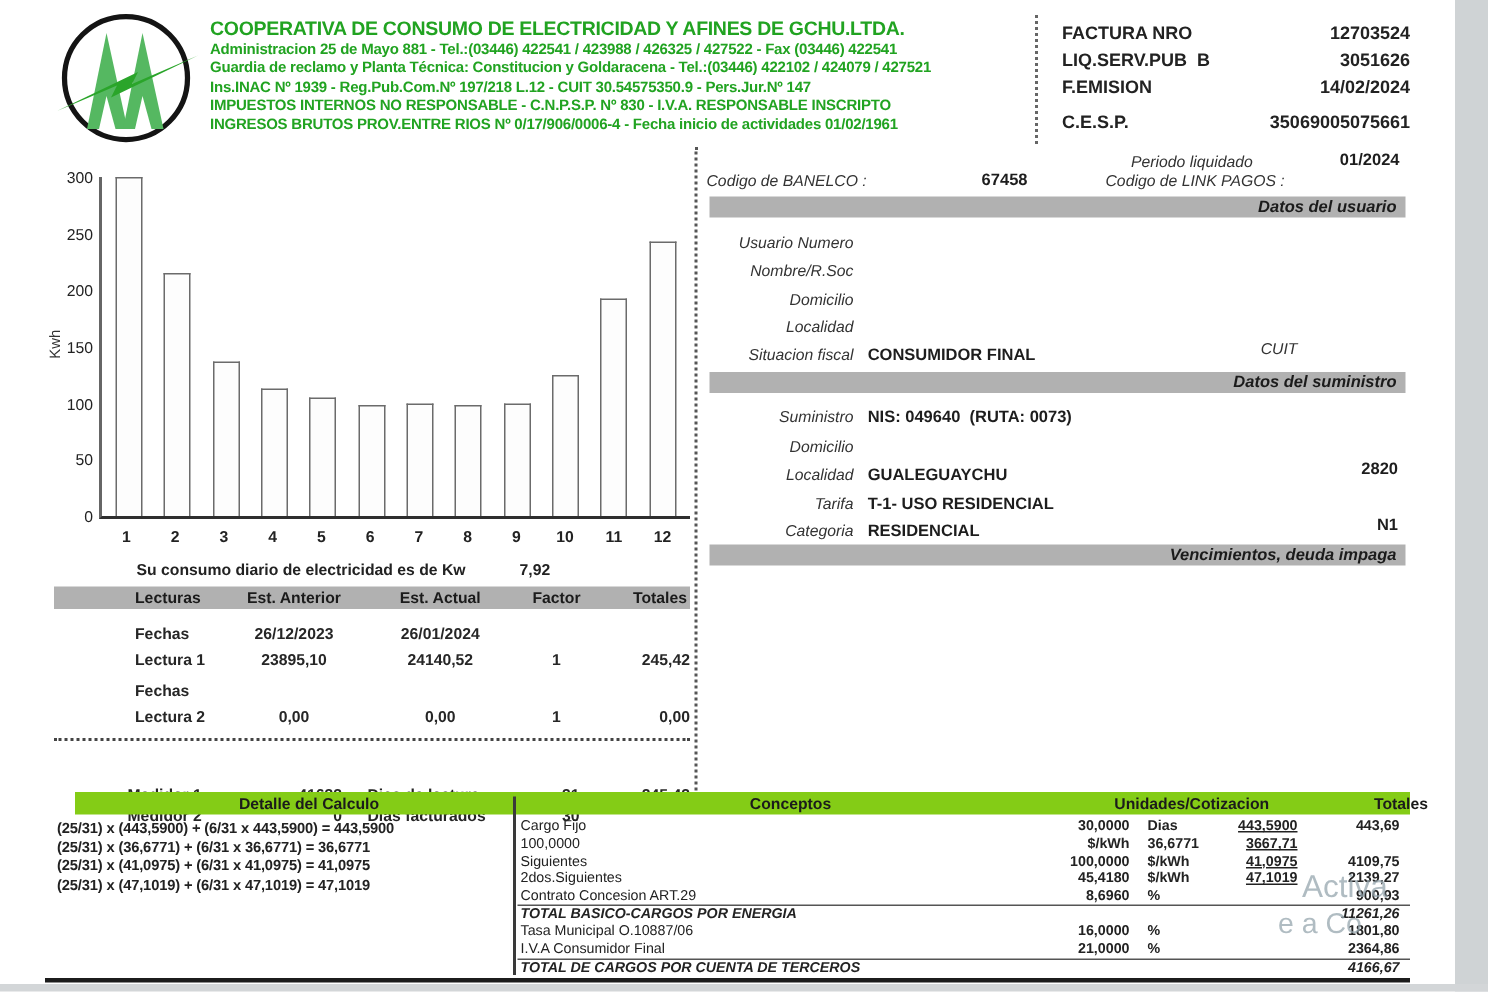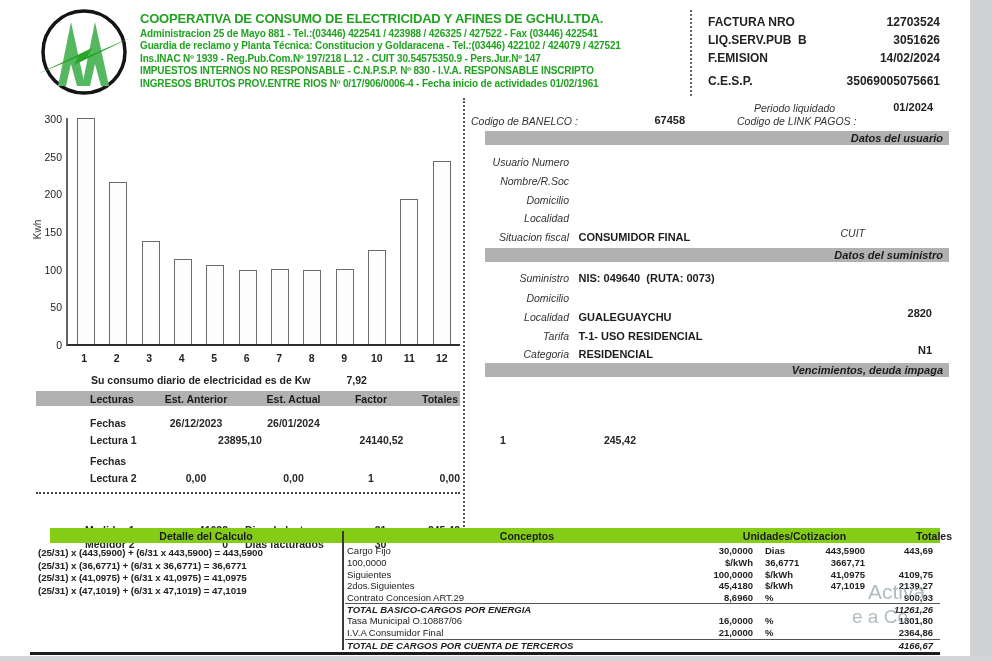--- a/index.html
+++ b/index.html
@@ -29,21 +29,21 @@
   .p-val { font-weight:bold; font-size:11px; color:#1d1d1d; }
 
   .periodo-lbl { position:absolute; left:289px; top:4px; }
   .periodo-val { position:absolute; right:7px; top:3px; }
   .banelco-lbl { position:absolute; left:6px; top:17px; }
   .banelco-val { position:absolute; left:140px; top:16px; width:80px; text-align:right; }
   .linkpagos-lbl { position:absolute; left:272px; top:17px; }
 
   .gbar { position:absolute; left:8px; width:464px; height:14px; background:#b1b1b1;
           font-weight:bold; font-style:italic; font-size:11px; color:#1b1b1b;
-          text-align:right; padding-right:6px; line-height:14px;margin-left:12px; }
+          text-align:right; padding-right:6px; line-height:14px; }
 
   .f-row { position:absolute; left:0; width:477px; height:14px; }
   .f-label { display:inline-block; width:104px; text-align:right; font-style:italic; font-size:10.5px; color:#333; }
   .f-value { font-weight:bold; font-size:11px; color:#1d1d1d; margin-left:5px; white-space:pre; }
   .f-right-it { position:absolute; right:77px; top:0; font-style:italic; font-size:10.5px; color:#333; }
   .f-right-b  { position:absolute; right:10px; top:0; font-weight:bold; font-size:11px; color:#1d1d1d; }
 
   .venc-row { position:absolute; left:6px; top:286px; width:466px; display:flex; align-items:baseline; font-size:10.5px; }
   .venc-label { width:98px; color:#222; }
   .venc-d1 { width:72px; font-weight:bold; }
@@ -74,21 +74,21 @@
                grid-template-columns:110px 100px 95px 60px 59px;
                font-weight:bold; font-size:10.5px; color:#1b1b1b; align-items:center; }
   .read-head span:nth-child(1){ padding-left:54px; }
   .read-head span:nth-child(2),.read-head span:nth-child(3),.read-head span:nth-child(4){ text-align:center; }
   .read-head span:nth-child(5){ text-align:right; padding-right:2px; }
   .read-row { display:grid; grid-template-columns:110px 100px 95px 60px 59px;
               font-weight:bold; font-size:10.5px; color:#262626; height:14px; }
   .read-row span:nth-child(1){ padding-left:54px; }
   .read-row span:nth-child(2),.read-row span:nth-child(3),.read-row span:nth-child(4){ text-align:center; }
   .read-row span:nth-child(5){ text-align:right; }
-  .rr1 { margin-top:11px; } .rr2 { margin-top:3px;gap:44px; } .rr3 { margin-top:7px; } .rr4 { margin-top:3px; }
+  .rr1 { margin-top:11px; } .rr2 { margin-top:3px; } .rr3 { margin-top:7px; } .rr4 { margin-top:3px; }
   .read-dotted { margin-top:6px; border-top:2px dotted #444; }
   .meter-row { display:grid; grid-template-columns:110px 82px 130px 45px 57px;
                font-weight:bold; font-size:10.5px; color:#262626; height:14px; }
   .meter-row span:nth-child(1){ padding-left:49px; }
   .meter-row span:nth-child(2){ text-align:right; }
   .meter-row span:nth-child(3){ padding-left:17px; }
   .meter-row span:nth-child(4){ text-align:center; }
   .meter-row span:nth-child(5){ text-align:right; }
   .mr1 { margin-top:30px; }
 
@@ -100,21 +100,21 @@
   .charge-head span:nth-child(1),.charge-head span:nth-child(2),.charge-head span:nth-child(3){ text-align:center; }
   .charge-head span:nth-child(4){ text-align:right; padding-right:8px; }
   .calc-lines { position:absolute; left:8px; top:19px; font-size:9.8px; font-weight:bold; color:#222; line-height:12.6px; letter-spacing:-0.1px; }
   .charge-divider { position:absolute; left:312px; top:3px; height:119px; width:2px; background:#3a3a3a; }
   .c-rows { position:absolute; left:315px; top:17px; width:595px; }
   .c-row { display:grid; grid-template-columns:330px 78px 58px 54px 75px;
            height:11.7px; align-items:center; font-size:9.5px; color:#222; }
   .c-row span:nth-child(1){ padding-left:2px; }
   .c-row span:nth-child(2){ text-align:right; font-weight:bold; }
   .c-row span:nth-child(3){ padding-left:12px; font-weight:bold; }
-  .c-row span:nth-child(4){ text-align:right; font-weight:bold; }
+  .c-row span:nth-child(4){ text-align:right; font-weight:bold;text-decoration:underline; }
   .c-row span:nth-child(5){ text-align:right; padding-right:7px; font-weight:bold; }
   .c-row.t-row { font-weight:bold; font-style:italic; border-top:1px solid #555; }
   .bottom-rule { position:absolute; left:0; top:124px; width:910px; height:3px; background:#1c1c1c; }
 
   
   .edge-right { position:absolute; left:970px; top:0; width:22px; height:661px; background:#cfd3d5; }
   .edge-bottom { position:absolute; left:0; top:656px; width:992px; height:5px; background:#d3d6d8; }
   .wm { position:absolute; color:rgba(150,166,174,0.75); z-index:5; }
   .wm1 { left:868px; top:580px; font-size:21px; }
   .wm2 { left:852px; top:606px; font-size:19px; }

